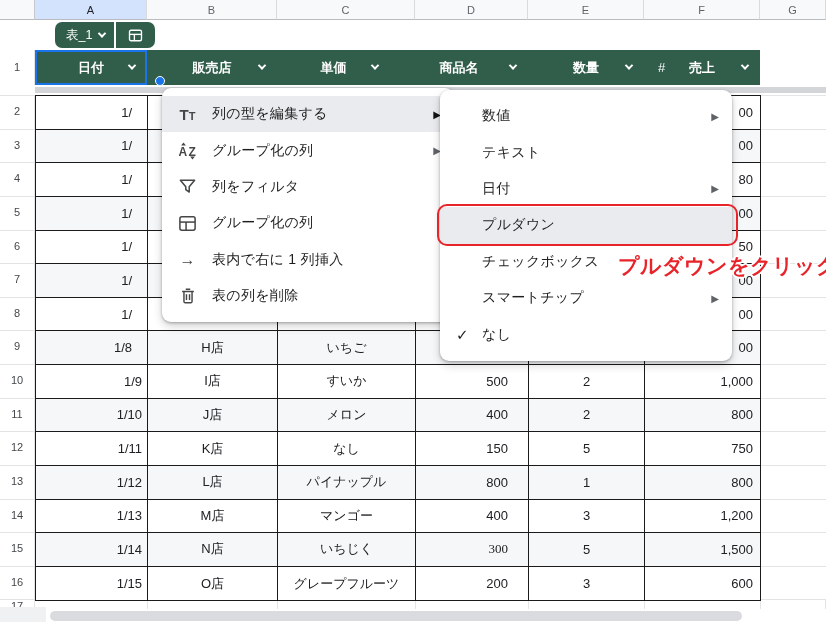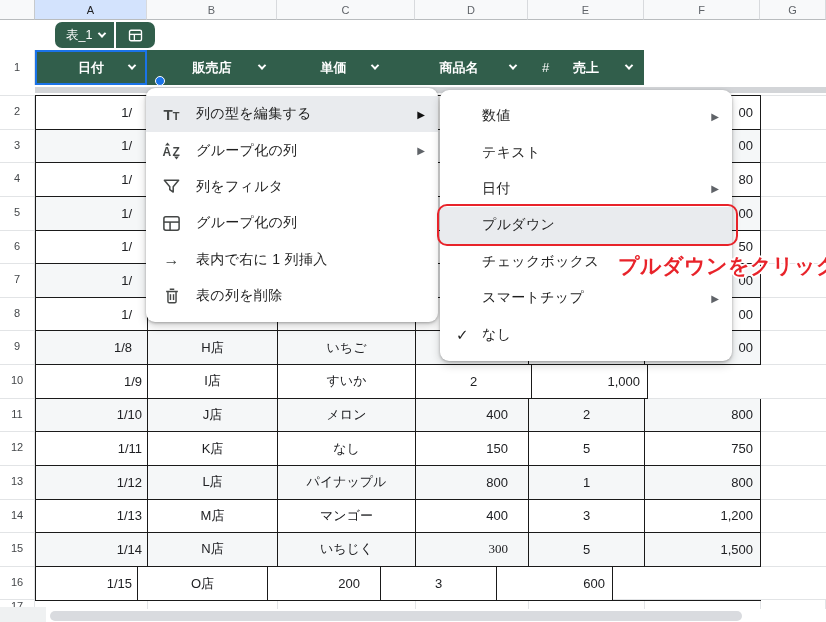--- a/index.html
+++ b/index.html
@@ -71,21 +71,21 @@
   .td.c0 { padding-right:5px; }
   .td.c0.frag { padding-right:15px; }
   .td.c3 { padding-right:20px; }
   .td.c5 { padding-right:7px; }
   
   .menu {
     position:absolute; background:#fff; border-radius:9px; z-index:10;
     box-shadow:0 1px 3px rgba(0,0,0,.28), 0 4px 10px rgba(0,0,0,.18);
     padding:8px 0;
   }
-  #context-menu { left:146px; top:88px; width:292px; }
+  #context-menu { left:162px; top:88px; width:292px; }
   #type-submenu { left:440px; top:90px; width:292px; z-index:11; }
   .mi { position:relative; height:36.4px; display:flex; align-items:center; font-size:14px; color:#1f1f1f; }
   .mi.hl { background:#e9ebee; }
   .mi .mi-icon { position:absolute; left:15px; width:21px; height:21px; display:flex; align-items:center; justify-content:center; color:#444746; }
   .mi .mi-label { margin-left:50px; letter-spacing:.3px; }
   #type-submenu .mi .mi-label { margin-left:42px; }
   .mi .mi-arrow { position:absolute; right:13px; font-size:10px; color:#5f6368; }
   .mi.hl .mi-arrow { color:#111; }
   .mi .mi-check { position:absolute; left:16px; font-size:15px; color:#1f1f1f; }
   .icon-tt { font-weight:bold; color:#444746; font-size:15px; }
@@ -196,20 +196,24 @@
       </div>
       <div class="th" style="width: 113px;">
         <span>単価</span>
         <span class="chev"></span>
       </div>
       <div class="th" style="width: 138px;">
         <span>商品名</span>
         <span class="chev"></span>
       </div>
       <div class="th" style="width: 116px;">
+        <span>数量</span>
+        <span class="chev"></span>
+      </div>
+      <div class="th" style="width: 116px;">
         <span class="num-prefix">#</span>
         <span>売上</span>
         <span class="chev"></span>
       </div>
     </div>
 
   <div id="fill-handle"></div>
 
   <div id="rows">
       <div class="trow">
@@ -273,20 +277,21 @@
         <div class="td c1 al-c" style="width: 130px;">H店</div>
         <div class="td c2 al-c" style="width: 138px;">いちご</div>
         <div class="td c3 al-r" style="width: 113px;"></div>
         <div class="td c4 al-c" style="width: 116px;"></div>
         <div class="td c5 al-r" style="width: 116px;">00</div>
       </div>
       <div class="trow">
         <div class="td c0 al-r" style="width: 112px;">1/9</div>
         <div class="td c1 al-c" style="width: 130px;">I店</div>
         <div class="td c2 al-c" style="width: 138px;">すいか</div>
+        <div class="td c3 al-r" style="width: 113px;">500</div>
         <div class="td c4 al-c" style="width: 116px;">2</div>
         <div class="td c5 al-r" style="width: 116px;">1,000</div>
       </div>
       <div class="trow band">
         <div class="td c0 al-r" style="width: 112px;">1/10</div>
         <div class="td c1 al-c" style="width: 130px;">J店</div>
         <div class="td c2 al-c" style="width: 138px;">メロン</div>
         <div class="td c3 al-r" style="width: 113px;">400</div>
         <div class="td c4 al-c" style="width: 116px;">2</div>
         <div class="td c5 al-r" style="width: 116px;">800</div>
@@ -317,22 +322,23 @@
       </div>
       <div class="trow band">
         <div class="td c0 al-r" style="width: 112px;">1/14</div>
         <div class="td c1 al-c" style="width: 130px;">N店</div>
         <div class="td c2 al-c" style="width: 138px;">いちじく</div>
         <div class="td c3 al-r" style="width: 113px; font-family: Liberation Serif, serif;">300</div>
         <div class="td c4 al-c" style="width: 116px;">5</div>
         <div class="td c5 al-r" style="width: 116px;">1,500</div>
       </div>
       <div class="trow">
-        <div class="td c0 al-r" style="width: 102px;">1/15</div>
+        <div class="td c0 al-r" style="width: 112px;">1/15</div>
         <div class="td c1 al-c" style="width: 130px;">O店</div>
+        <div class="td c2 al-c" style="width: 138px;">グレープフルーツ</div>
         <div class="td c3 al-r" style="width: 113px;">200</div>
         <div class="td c4 al-c" style="width: 116px;">3</div>
         <div class="td c5 al-r" style="width: 116px;">600</div>
       </div>
     </div>
 
   <div class="menu" id="context-menu">
       <div class="mi hl">
         <span class="mi-icon">
           <span class="icon-tt">T<span class="small-t">T</span></span>

